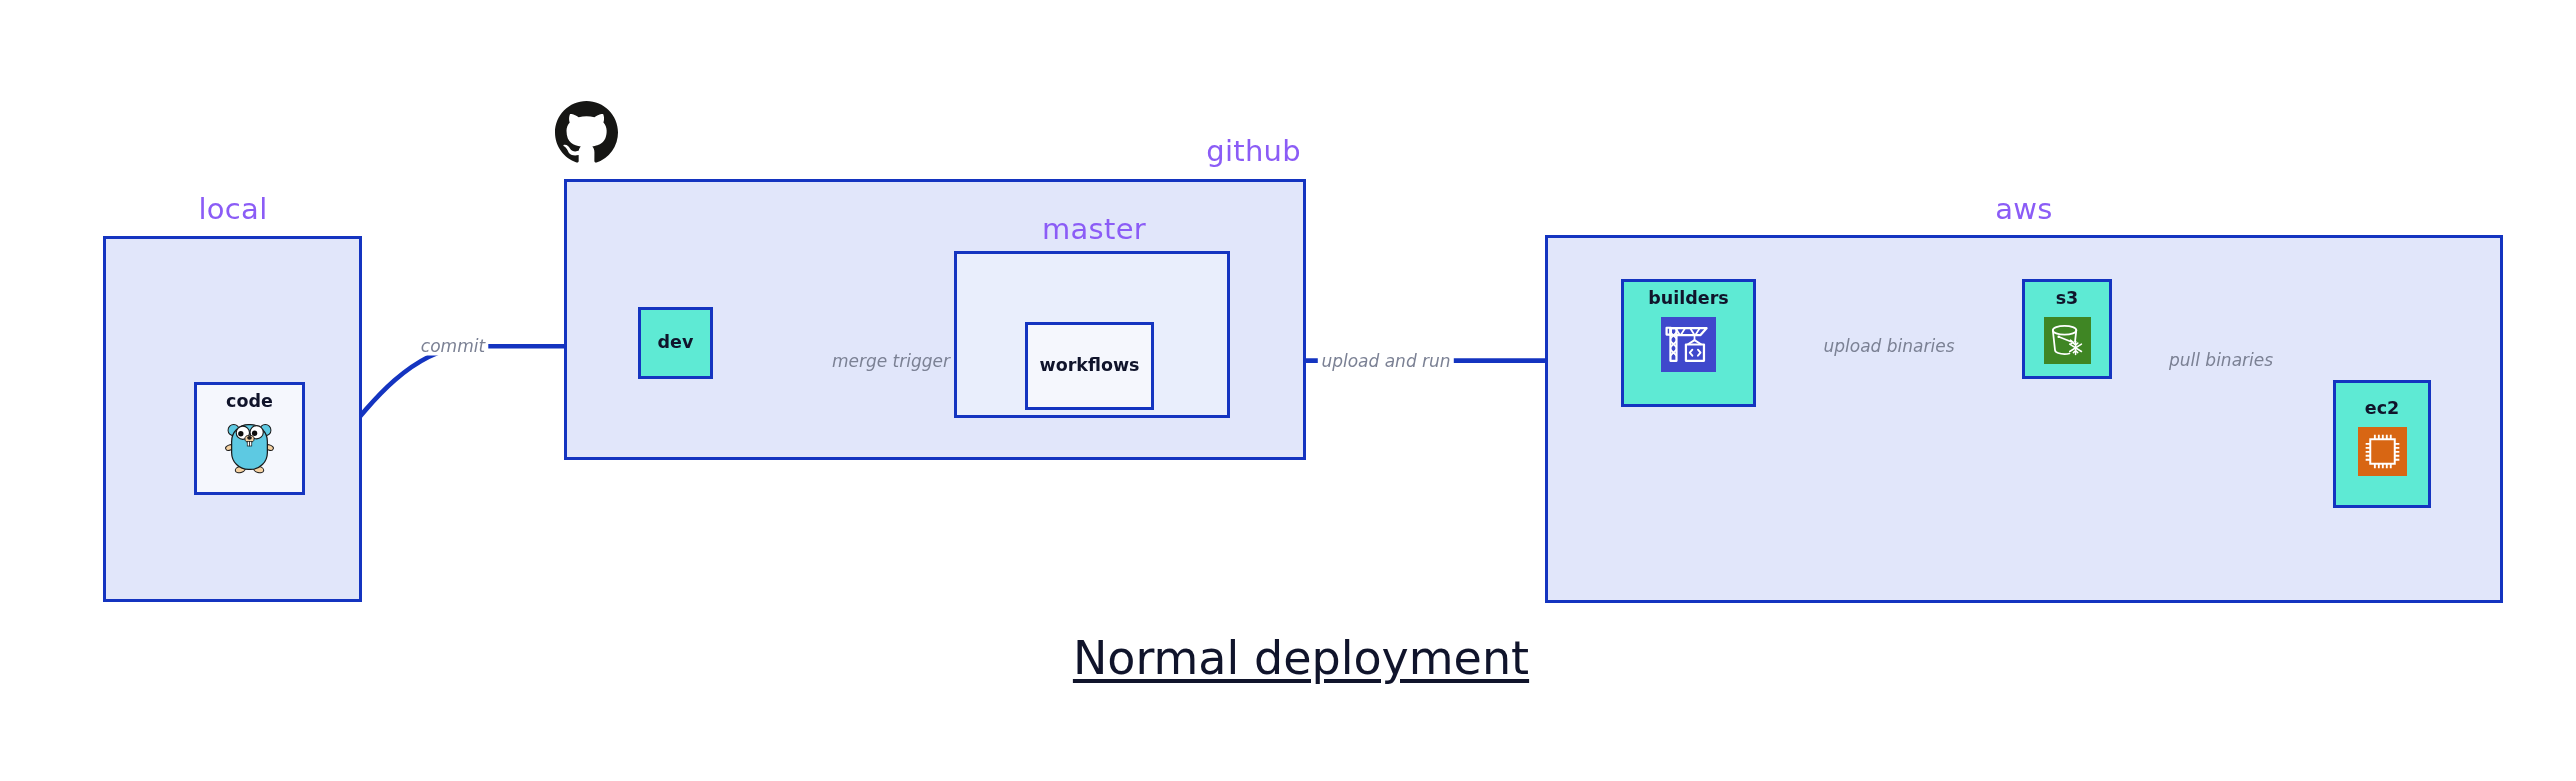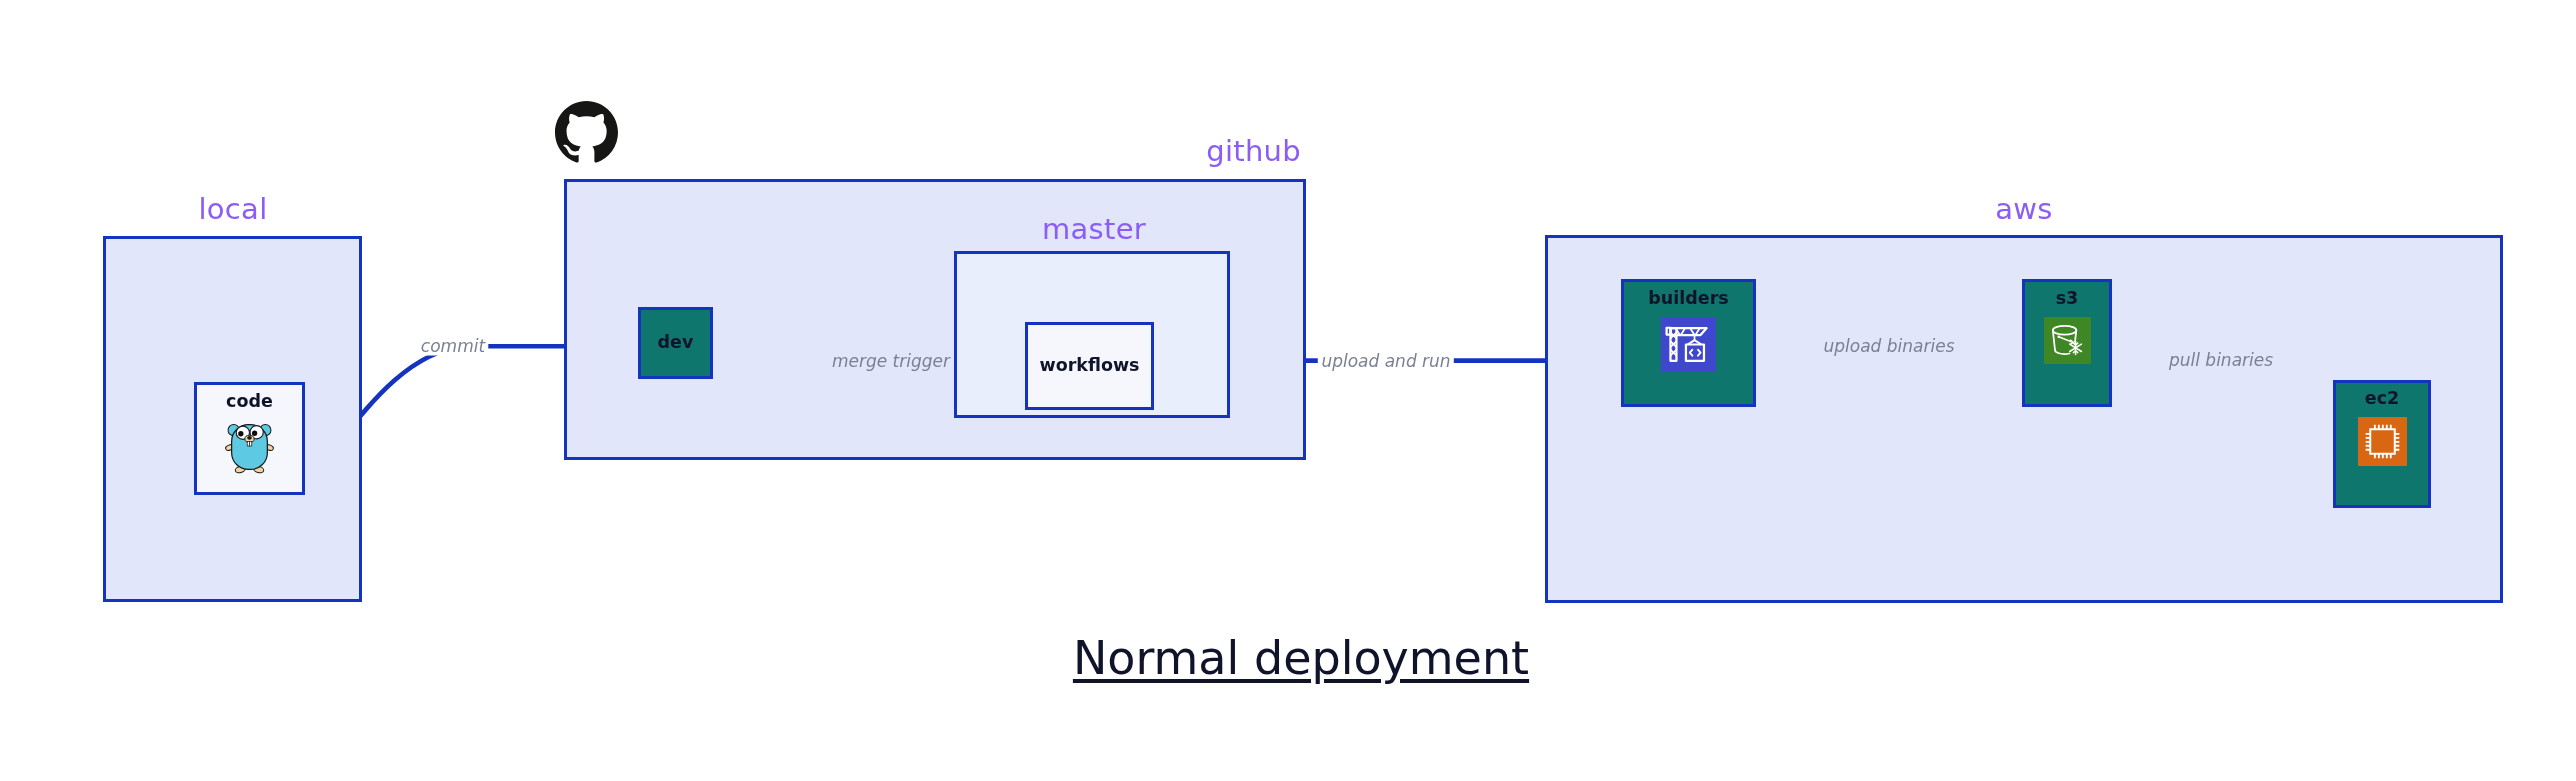--- a/index.html
+++ b/index.html
@@ -36,21 +36,21 @@
     letter-spacing: 0.3px;
     white-space: nowrap;
     line-height: 1;
   }
   .group-label.center { transform: translateX(-50%); }
   .group-label.right  { transform: translateX(-100%); }
 
   
   .node {
     position: absolute;
-    background: #0f766e;
+    background: #5eead4;
     border: 3.6px solid #1434c0;
     box-sizing: border-box;
     display: flex;
     flex-direction: column;
     align-items: center;
   }
   .node.plain { background: #f5f7fd; }
   .node-label {
     color: #10142b;
     font-size: 17.5px;
@@ -207,21 +207,21 @@
           <path d="M31 32 L39 27 L47 32" stroke-width="2.4"></path>
 
           <rect x="29" y="32" width="21" height="19"></rect>
           <path d="M36.5 38 L33.5 41.5 L36.5 45" stroke-width="2.2" stroke-linecap="round"></path>
           <path d="M43 38 L46 41.5 L43 45" stroke-width="2.2" stroke-linecap="round"></path>
         </g>
       </svg>
     </span>
   </div>
 
-  <div class="node" style="left:2022px; top:279px; width:90px; height:128px; padding-top:8.2px;">
+  <div class="node" style="left:2022px; top:279px; width:90px; height:100px; padding-top:8.2px;">
     <div class="node-label">s3</div>
     <span class="node-icon" style="margin-top:9.3px;">
       <svg width="47" height="47" viewBox="0 0 64 64" xmlns="http://www.w3.org/2000/svg">
         <rect x="0" y="0" width="64" height="64" fill="#3f8624"></rect>
         <g fill="none" stroke="#ffffff" stroke-width="2.4" stroke-linecap="round" stroke-linejoin="round">
 
           <ellipse cx="28" cy="18" rx="16" ry="6"></ellipse>
           <path d="M12 18 L15 45 C15 48.5 22 50.5 28 50.5 C30.5 50.5 32.8 50.2 34.6 49.7"></path>
           <path d="M44 18 L42.2 34"></path>
 
@@ -234,21 +234,21 @@
             <path d="M35 37 L51 47"></path>
             <path d="M51 37 L35 47"></path>
             <path d="M40 35.5 L43 38 L46 35.5"></path>
             <path d="M40 48.5 L43 46 L46 48.5"></path>
           </g>
         </g>
       </svg>
     </span>
   </div>
 
-  <div class="node" style="left:2333px; top:380px; width:98px; height:128px; padding-top:7px;">
+  <div class="node" style="left:2333px; top:380px; width:98px; height:128px; padding-top:17px;">
     <div class="node-label">ec2</div>
     <span class="node-icon" style="margin-top:9.3px;">
       <svg width="49" height="49" viewBox="0 0 64 64" xmlns="http://www.w3.org/2000/svg">
         <rect x="0" y="0" width="64" height="64" fill="#d86613"></rect>
         <g stroke="#ffffff" stroke-width="2.6" fill="none">
           <rect x="16" y="16" width="32" height="32"></rect>
         </g>
         <g stroke="#ffffff" stroke-width="2.4" stroke-linecap="butt">
 
           <path d="M22 10 L22 16 M27.2 10 L27.2 16 M32.4 10 L32.4 16 M37.6 10 L37.6 16 M42.8 10 L42.8 16"></path>

